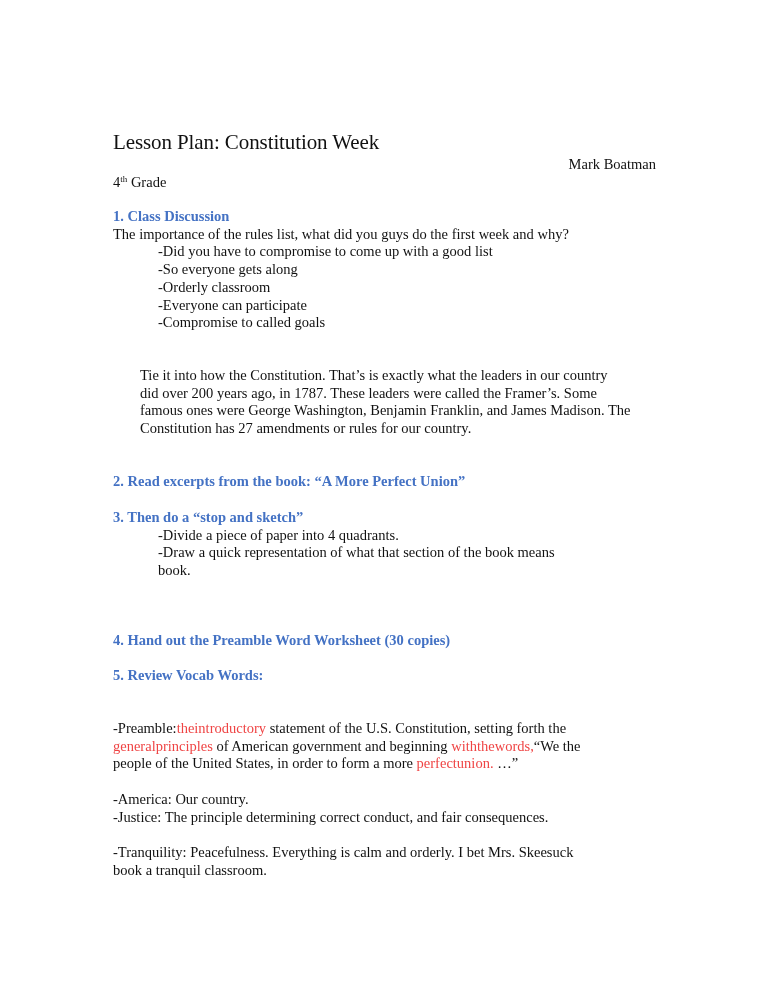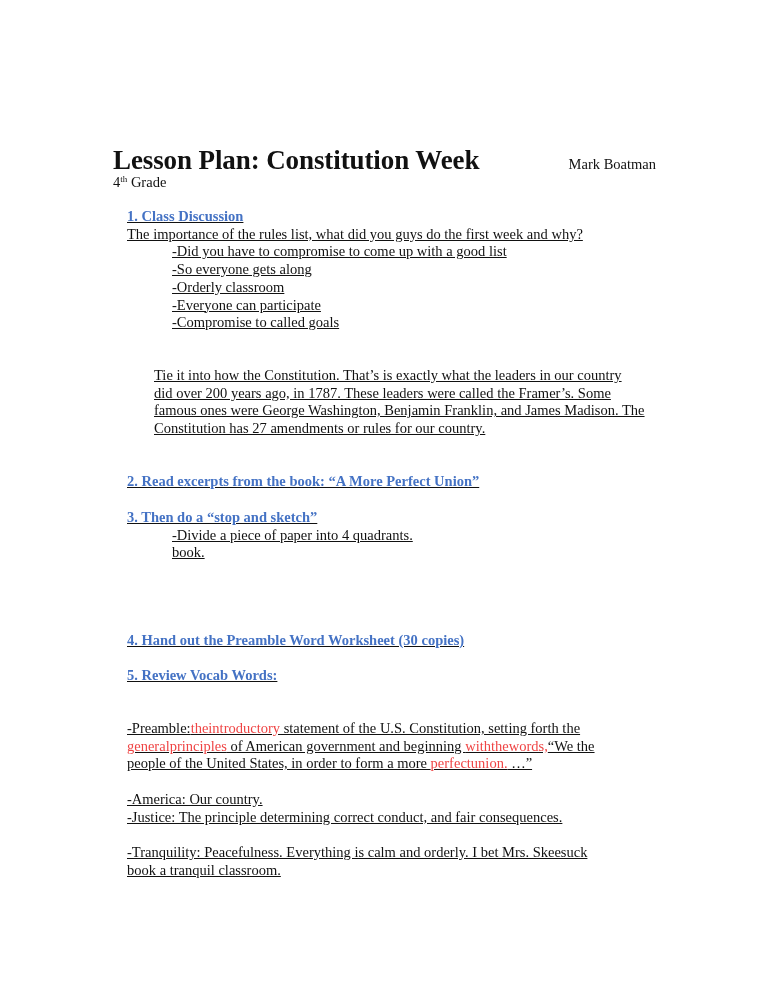--- a/index.html
+++ b/index.html
@@ -27,45 +27,44 @@
       width: 543px;
       top: 107px;
       text-align: right;
       font-size: 14.5px;
       line-height: 18px;
       margin-top: 48px;
     }
     .title {
       position: absolute;
       left: 0;
-      top: 147px;
-      font-size: 27px;
-      font-weight: bold;
+      top: 129px;
+      font-size: 21px;
+      font-weight: normal;
       line-height: 26px;
       letter-spacing: -0.1px;
     }
     .grade {
       position: absolute;
       left: 0;
       top: 173px;
       font-size: 14.5px;
       line-height: 18px;
     }
     .grade sup {
       font-size: 9px;
       vertical-align: 5px;
       line-height: 0;
     }
     .block {
       position: absolute;
-      left: 14px;
+      left: 0;
       width: 545px;
       font-size: 14.5px;
       line-height: 17.7px;
-      text-decoration: underline;
     }
     .heading {
       color: #4472c4;
       font-weight: bold;
       font-size: 14.5px;
       line-height: 17.7px;
     }
     .line {
       white-space: nowrap;
     }
@@ -104,20 +103,21 @@
     <div class="line">Constitution has 27 amendments or rules for our country.</div>
   </div>
 
   <div class="block" style="top:473px;">
     <div class="heading line">2. Read excerpts from the book: “A More Perfect Union”</div>
   </div>
 
   <div class="block" style="top:509px;">
     <div class="heading line">3. Then do a “stop and sketch”</div>
     <div class="line indent">-Divide a piece of paper into 4 quadrants.</div>
+    <div class="line indent">-Draw a quick representation of what that section of the book means</div>
     <div class="line indent">book.</div>
   </div>
 
   <div class="block" style="top:632px;">
     <div class="heading line">4. Hand out the Preamble Word Worksheet (30 copies)</div>
   </div>
 
   <div class="block" style="top:667px;">
     <div class="heading line">5. Review Vocab Words:</div>
   </div>

